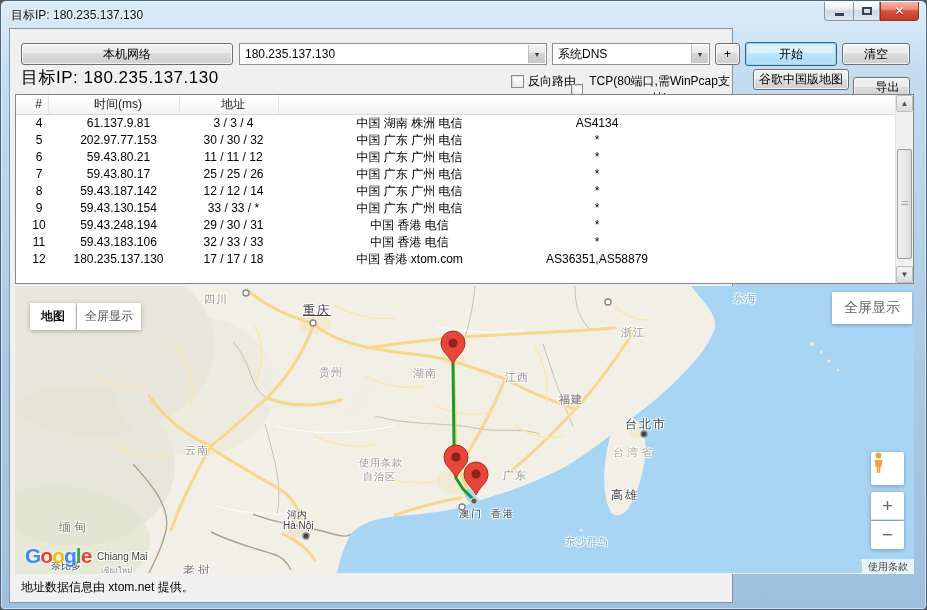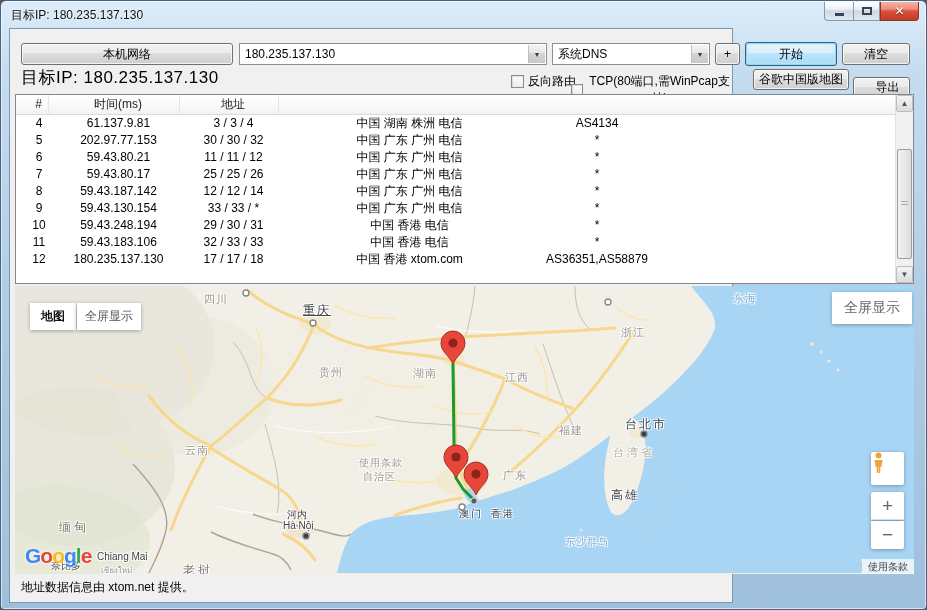--- a/index.html
+++ b/index.html
@@ -321,21 +321,21 @@
         </g>
       </svg>
 
       <div class="maplabels">
           <div class="mlabel province" style="left: 189px; top: 6px;">四川</div>
           <div class="mlabel city" style="left: 288px; top: 16px; text-decoration: underline;">重庆</div>
           <div class="mlabel province" style="left: 304px; top: 79px;">贵州</div>
           <div class="mlabel province" style="left: 398px; top: 80px;">湖南</div>
           <div class="mlabel province" style="left: 490px; top: 84px;">江西</div>
           <div class="mlabel province" style="left: 606px; top: 39px;">浙江</div>
-          <div class="mlabel province" style="left: 544px; top: 137px;">福建</div>
+          <div class="mlabel province" style="left: 544px; top: 106px; font-weight: bold;">福建</div>
           <div class="mlabel province" style="left: 170px; top: 157px;">云南</div>
           <div class="mlabel province sm" style="left: 344px; top: 170px;">使用条款</div>
           <div class="mlabel province sm" style="left: 348px; top: 184px;">自治区</div>
           <div class="mlabel province" style="left: 488px; top: 182px;">广东</div>
           <div class="mlabel water" style="left: 718px; top: 5px;">东海</div>
           <div class="mlabel city" style="left: 610px; top: 130px;">台北市</div>
           <div class="mlabel area" style="left: 598px; top: 159px;">台湾省</div>
           <div class="mlabel city" style="left: 596px; top: 201px;">高雄</div>
           <div class="mlabel water sm" style="left: 550px; top: 249px;">东沙群岛</div>
           <div class="mlabel city sm" style="left: 444px; top: 221px;">澳门</div>

